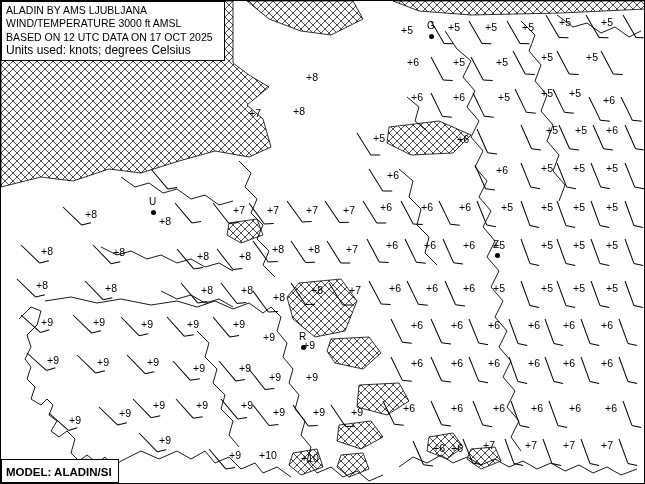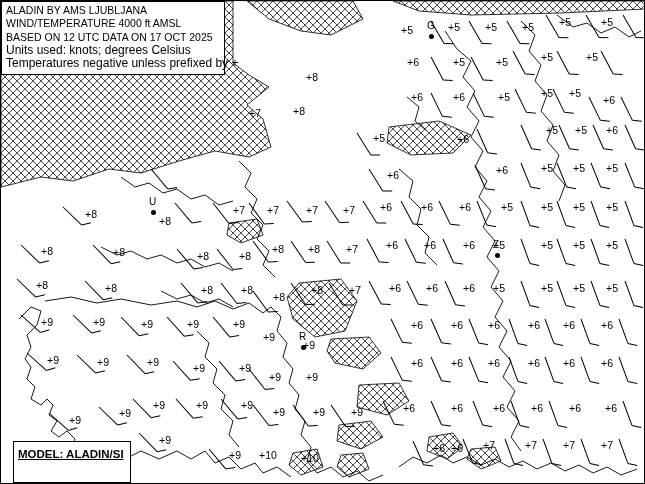--- a/index.html
+++ b/index.html
@@ -10,25 +10,24 @@
     position:absolute;left:0;top:0;
     background:#fff;border:1px solid #000;
     padding:2px 4px 3px 4px;
     box-sizing:border-box;
     width:224px;
   }
   .hdr div{font-size:10.5px;line-height:13.4px;color:#000;white-space:nowrap;}
   .hdr div.b{font-weight:bold;}
   .hdr div.sm{font-size:12px;line-height:13.2px;}
   .footer{
-    position:absolute;left:12px;bottom:0;
+    position:absolute;left:0;bottom:0;
     background:#fff;border:1px solid #000;
-    padding:2px 6px 20px 4px;
+    padding:2px 6px 2px 4px;
     box-sizing:border-box;
-    text-decoration:underline;
   }
   .footer span{font-size:11.5px;font-weight:bold;color:#000;white-space:nowrap;}
   .tlabel{position:absolute;font-size:10.5px;color:#000;white-space:nowrap;}
   .stn{position:absolute;width:5px;height:5px;border-radius:50%;background:#000;}
   .slab{position:absolute;font-size:10px;color:#000;}
 </style>
 </head>
 <body>
 
 <div id="wrap">
@@ -569,23 +568,22 @@
       <div class="stn" style="left: 150px; top: 209px;"></div>
       <div class="slab" style="left: 148px; top: 195px;">U</div>
       <div class="stn" style="left: 494px; top: 252px;"></div>
       <div class="slab" style="left: 492px; top: 238px;">Z</div>
       <div class="stn" style="left: 300px; top: 344px;"></div>
       <div class="slab" style="left: 298px; top: 330px;">R</div>
     </div>
 
   <div class="hdr">
     <div>ALADIN BY AMS LJUBLJANA</div>
-    <div><span>WIND/TEMPERATURE </span><span class="b">4000 ft AMSL</span></div>
+    <div><span>WIND/TEMPERATURE </span><span class="b">3000 ft AMSL</span></div>
     <div>BASED ON 12 UTC DATA ON 17 OCT 2025</div>
     <div class="sm">Units used: knots; degrees Celsius</div>
-    <div class="sm">Temperatures negative unless prefixed by +</div>
   </div>
 
   <div class="footer">
     <span>MODEL: ALADIN/SI</span>
   </div>
 
 </div>
 
 </body></html>

